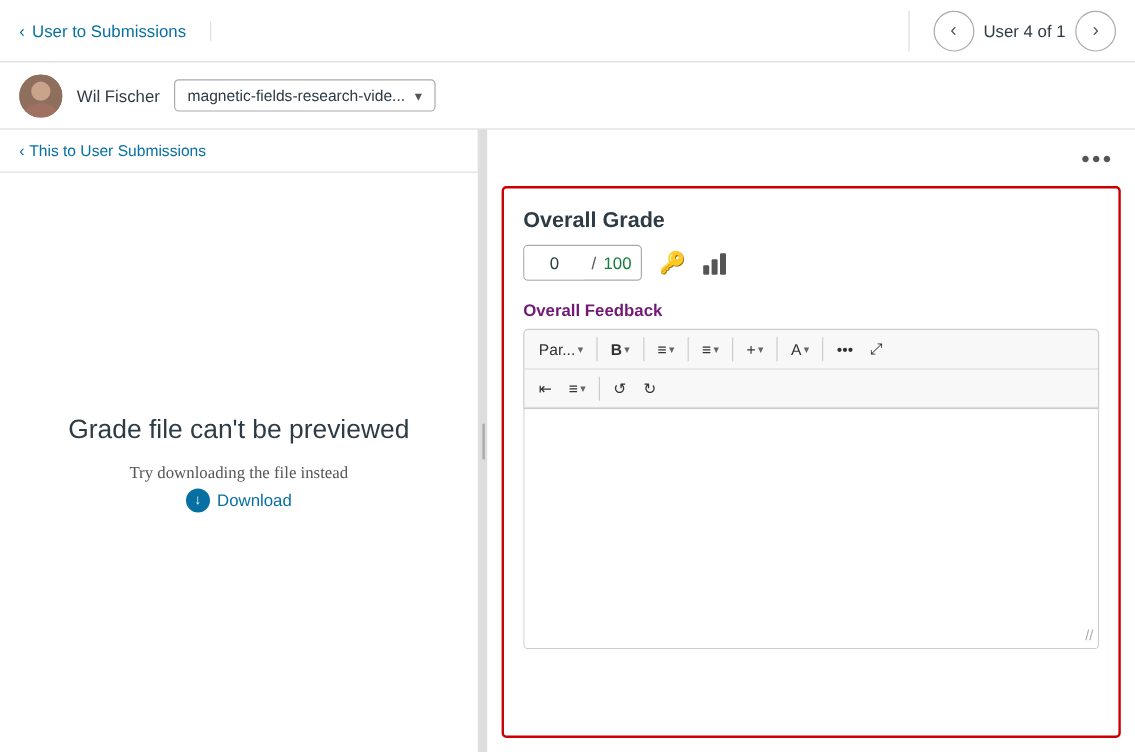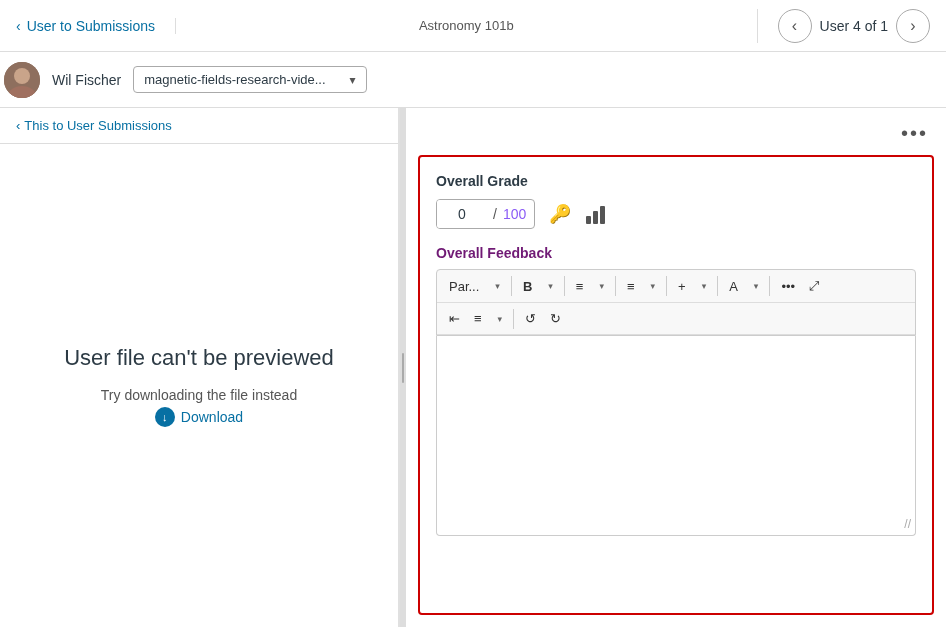--- a/index.html
+++ b/index.html
@@ -61,21 +61,21 @@
     .user-count {
       font-size: 14px;
       color: #2d3b45;
       white-space: nowrap;
     }
 
     
     .user-row {
       display: flex;
       align-items: center;
-      padding: 10px 4px;
+      padding: 10px 16px;
       border-bottom: 1px solid #ddd;
       gap: 12px;
       height: 56px;
     }
     .avatar {
       width: 36px;
       height: 36px;
       border-radius: 50%;
       background: #8e6f5e;
       overflow: hidden;
@@ -92,21 +92,21 @@
     }
     .file-dropdown {
       display: flex;
       align-items: center;
       border: 1px solid #aaa;
       border-radius: 4px;
       padding: 5px 10px;
       font-size: 13px;
       color: #2d3b45;
       cursor: pointer;
-      gap: 24px;
+      gap: 8px;
       background: #fff;
       min-width: 200px;
     }
     .chevron-down { font-size: 12px; color: #555; }
 
     
     .main-area {
       display: flex;
       height: calc(627px - 52px - 56px);
     }
@@ -144,20 +144,21 @@
       font-weight: 400;
       color: #2d3b45;
       margin-bottom: 16px;
       text-align: center;
     }
     .preview-subtitle {
       font-size: 14px;
       color: #555;
       margin-bottom: 4px;
       text-align: center;
+      font-family: Liberation Serif, serif;
     }
     .download-link {
       display: flex;
       align-items: center;
       gap: 6px;
       color: #0770a3;
       font-size: 14px;
       cursor: pointer;
       text-decoration: none;
     }
@@ -218,21 +219,21 @@
     }
 
     
     .grade-box {
       border: 2px solid #c00;
       border-radius: 4px;
       padding: 16px;
       flex: 1;
     }
     .grade-label {
-      font-size: 14px;
+      font-size: 18px;
       font-weight: 600;
       color: #2d3b45;
       margin-bottom: 10px;
     }
     .grade-input-row {
       display: flex;
       align-items: center;
       gap: 10px;
       margin-bottom: 16px;
     }
@@ -253,21 +254,21 @@
       padding: 6px 8px;
       color: #2d3b45;
     }
     .grade-separator {
       font-size: 14px;
       color: #555;
       padding: 0 6px;
     }
     .grade-max {
       font-size: 14px;
-      color: #8b5cf6;
+      color: #15803d;
       padding-right: 8px;
     }
     .grade-icon-btn {
       background: none;
       border: none;
       cursor: pointer;
       font-size: 18px;
       color: #555;
       padding: 4px;
     }
@@ -315,21 +316,21 @@
     .tb-btn {
       background: none;
       border: none;
       cursor: pointer;
       padding: 4px 6px;
       border-radius: 3px;
       font-size: 13px;
       color: #333;
       display: flex;
       align-items: center;
-      gap: 16px;
+      gap: 2px;
       white-space: nowrap;
     }
     .tb-btn .caret { font-size: 9px; color: #666; }
     .tb-separator { width: 1px; height: 20px; background: #ccc; margin: 0 3px; }
     .editor-content {
       border: 1px solid #ccc;
       border-top: none;
       border-radius: 0 0 4px 4px;
       min-height: 200px;
       background: #fff;
@@ -347,21 +348,20 @@
   </style>
 </head>
 <body>
 
 <header class="top-header">
   <a class="back-submissions-btn">
     <span>‹</span>
     <span>User to Submissions</span>
   </a>
   <div class="header-title-block">
-    <div class="course-name">Astronomy 101b</div>
   </div>
   <div class="header-nav">
     <button class="nav-arrow-btn">
       <span>‹</span>
     </button>
     <span class="user-count">User 4 of 1</span>
     <button class="nav-arrow-btn">
       <span>›</span>
     </button>
   </div>
@@ -383,21 +383,21 @@
 </div>
 
 <div class="main-area">
 
   <div class="left-panel">
     <a class="back-user-link">
       <span>‹</span>
       <span>This to User Submissions</span>
     </a>
     <div class="preview-area">
-      <div class="preview-title">User file can't be previewed</div>
+      <div class="preview-title">Grade file can't be previewed</div>
       <div class="preview-subtitle">Try downloading the file instead</div>
       <a class="download-link">
         <span class="download-icon">↓</span>
         <span>Download</span>
       </a>
     </div>
   </div>
 
   <div class="resize-handle"></div>
 

